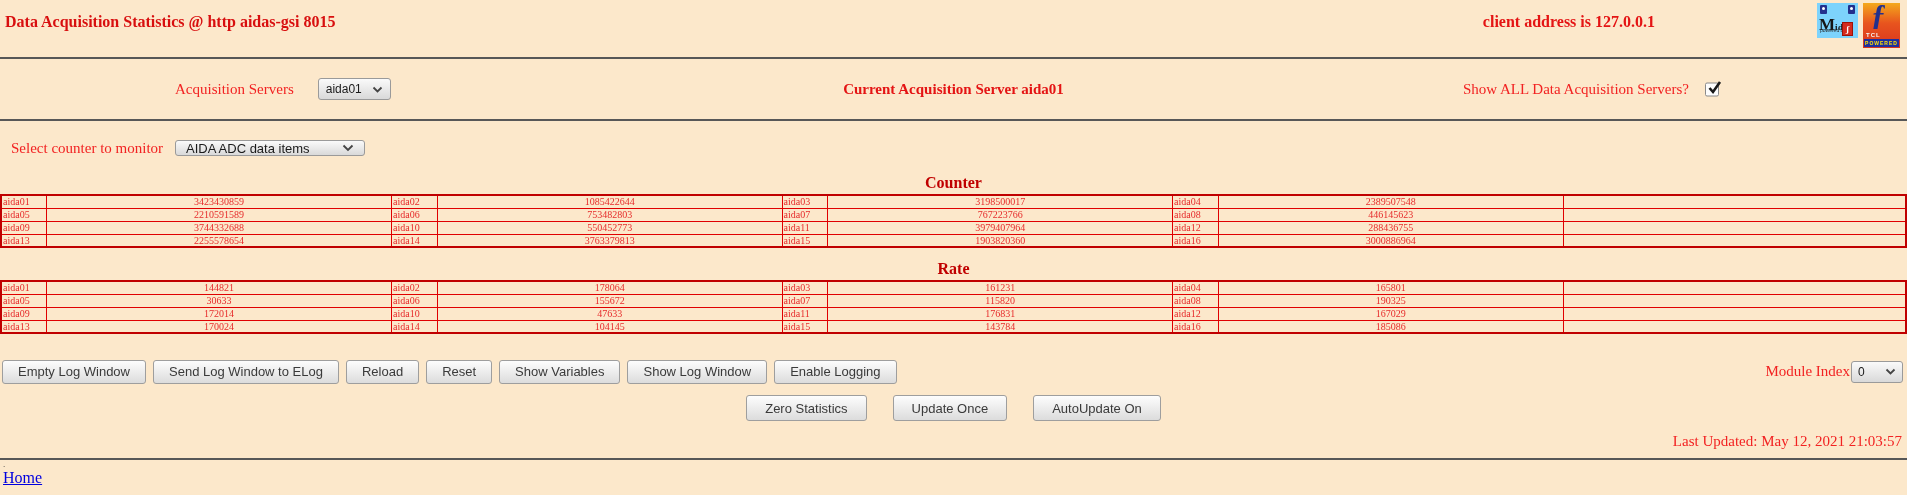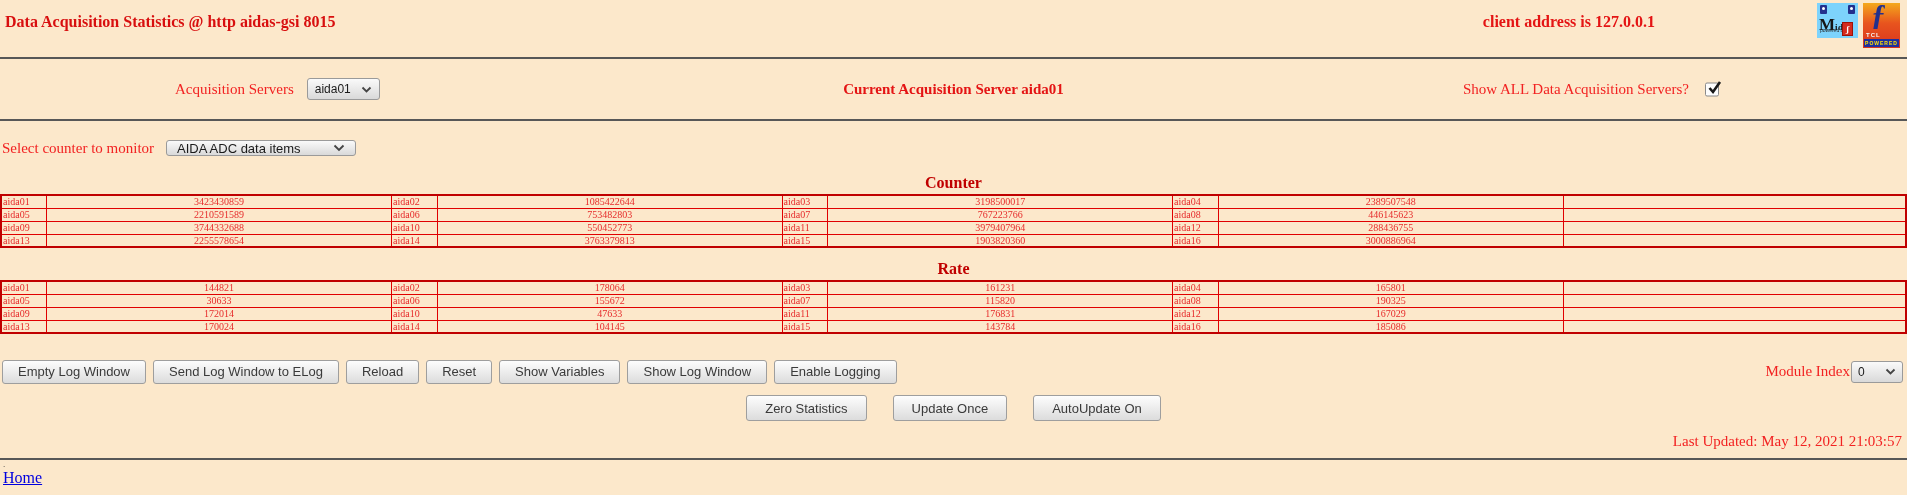--- a/index.html
+++ b/index.html
@@ -33,21 +33,21 @@
   .midas-powered { position:absolute; bottom:5px; left:3px; font-size:5px; color:#222; font-family:"Liberation Sans",sans-serif; }
   .psi-box { position:absolute; bottom:2px; right:5px; width:11px; height:14px; background:#d42b1e; border:1px solid #9c1208; color:#fff; font:bold 9px "Liberation Serif",serif; text-align:center; line-height:13px; }
   .tcl-logo { width:37px; height:45px; background:linear-gradient(#f4a91c, #e8541e 45%, #d8341e); position:relative; overflow:hidden; }
   .tcl-feather { position:absolute; top:-6px; left:8px; font:italic bold 30px "Liberation Serif",serif; color:#23308c; }
   .tcl-name { position:absolute; bottom:10px; left:3px; color:#f5f5f5; font:bold 6px "Liberation Sans",sans-serif; letter-spacing:1px; }
   .tcl-bar { position:absolute; bottom:1px; left:1px; right:1px; height:8px; background:#1d2f9e; color:#ffe000; font:bold 5px "Liberation Sans",sans-serif; text-align:center; line-height:8px; letter-spacing:1px; }
 
   
   #server-row { height:60px; position:relative; }
   .vcenter { position:absolute; top:50%; transform:translateY(-50%); display:flex; align-items:center; }
-  #server-left  { left:175px; gap:13px; }
+  #server-left  { left:175px; gap:24px; }
   #server-center{ left:50%; transform:translate(-50%,-50%); }
   #server-right { right:188px; gap:16px; }
   .red-label { font-size:15px; color:#f22222; white-space:nowrap; }
   .red-bold  { font-size:15px; color:#e41414; font-weight:bold; white-space:nowrap; }
 
   
   .select {
     display:inline-flex; align-items:center; justify-content:space-between;
     background:linear-gradient(#fafafa,#d9d9d9);
     border:1px solid #9a9a9a; border-radius:3px;
@@ -56,21 +56,21 @@
   }
   .select svg { flex:0 0 auto; }
   .checkbox {
     width:14px; height:14px; background:#fdfdfd; border:1px solid #8a8a8a; border-radius:2px;
     position:relative; display:inline-block;
   }
   .checkbox svg { position:absolute; left:1px; top:-3px; display:none; }
   .checkbox.checked svg { display:block; }
 
   
-  #select-row { height:54px; display:flex; align-items:center; gap:12px; padding-left:2px; }
+  #select-row { height:54px; display:flex; align-items:center; gap:12px; padding-left:11px; }
   #counter-select { width:190px; height:16px; padding:0 10px; font-size:13px; }
 
   
   .section-title { text-align:center; font-weight:bold; font-size:16px; line-height:16px; color:#c00000; margin:0 0 3px 0; }
   #rate-title { margin-top:13px; }
   .dtable { width:100%; border-collapse:collapse; border:2px solid #c00000; table-layout:fixed; }
   .dtable td {
     border:1px solid #e00000; height:13px; padding:0 1px; overflow:hidden;
     font-size:10px; color:#e62b2b; font-family:"Liberation Serif","DejaVu Serif",serif;
   }

